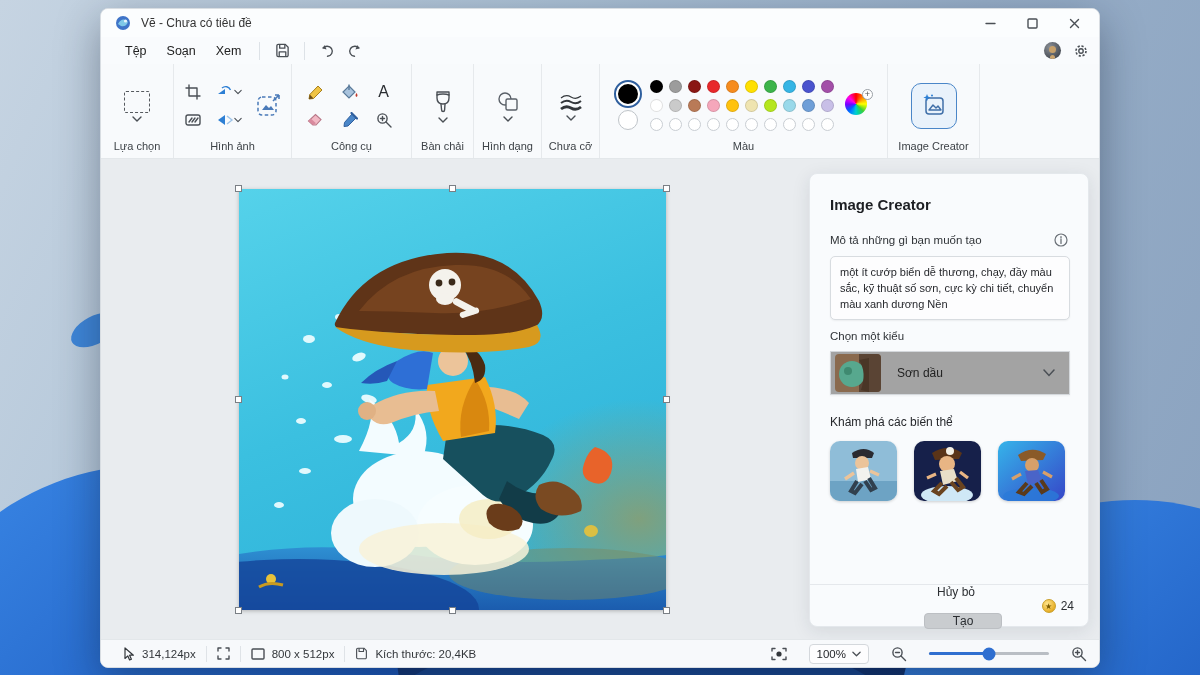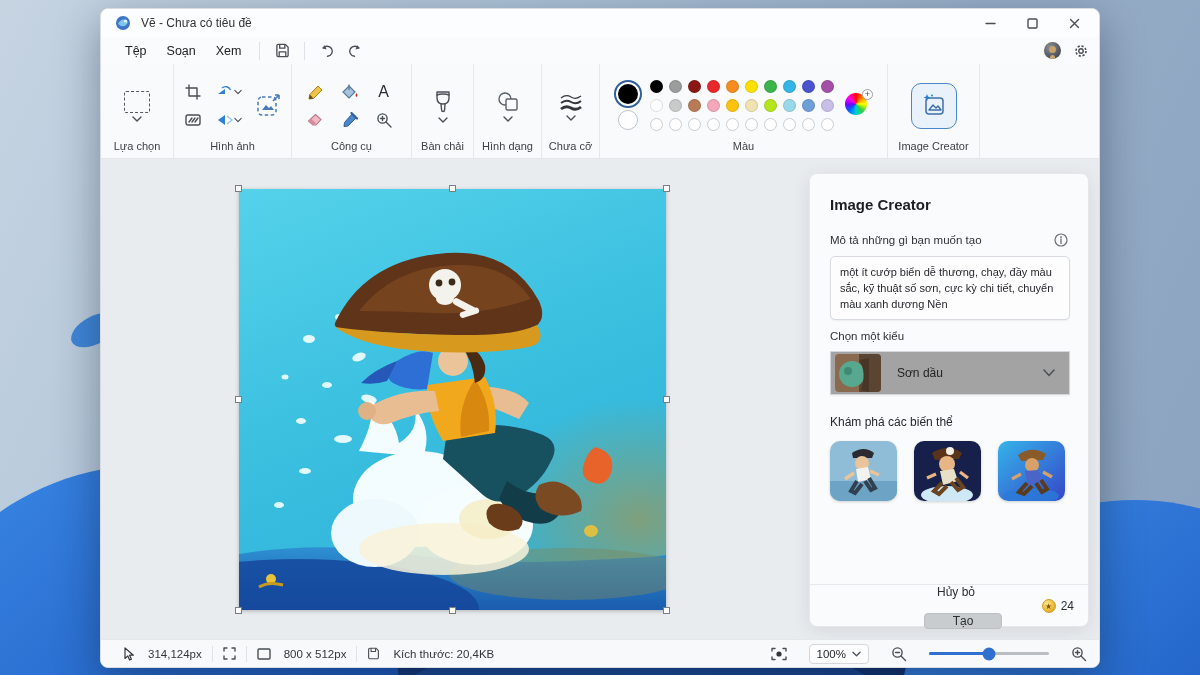--- a/index.html
+++ b/index.html
@@ -98,21 +98,21 @@
   .credits { margin-left:auto; display:flex; align-items:center; gap:5px; font-size:12px; color:#2c2f33; }
   .coin { width:14px; height:14px; border-radius:50%;
     background:radial-gradient(circle at 35% 30%,#ffe48a,#e8b02a 70%,#c8901a); border:1px solid #caa02a;
     display:flex; align-items:center; justify-content:center; font-size:8px; color:#7a5a00; }
   .create-btn { margin-left:14px; width:78px; height:28px; border-radius:4px; background:#c9cccf;
     border:1px solid #bcbfc3; font-size:12px; color:#2a2d31; display:flex; align-items:center; justify-content:center; }
 
   
   .statusbar { height:28px; background:#f7f9fb; border-top:1px solid #e3e7ea; display:flex;
     align-items:center; padding:0 12px; flex:0 0 auto; font-size:11.5px; color:#33373b; }
-  .sitem { display:flex; align-items:center; gap:13px; padding:0 10px; }
+  .sitem { display:flex; align-items:center; gap:7px; padding:0 10px; }
   .ssep { width:1px; height:16px; background:#dfe3e7; }
   .statusbar .right { margin-left:auto; display:flex; align-items:center; gap:22px; }
   .zoom-select { height:20px; background:#fdfdfe; border:1px solid #d4d8dc; border-radius:4px;
     display:flex; align-items:center; gap:6px; padding:0 7px; font-size:11.5px; color:#26282c; }
   .slider { position:relative; width:120px; height:3px; background:#b9bec4; border-radius:2px; }
   .slider .fill { position:absolute; left:0; top:0; height:3px; width:50%; background:#2f6fd0; border-radius:2px; }
   .slider .knob { position:absolute; left:50%; top:50%; transform:translate(-50%,-50%);
     width:13px; height:13px; border-radius:50%; background:#2f6fd0; border:2px solid #2f6fd0; }
 
   svg .ln { fill:none; stroke:#4a4f55; stroke-width:1.4; stroke-linecap:round; stroke-linejoin:round; }

